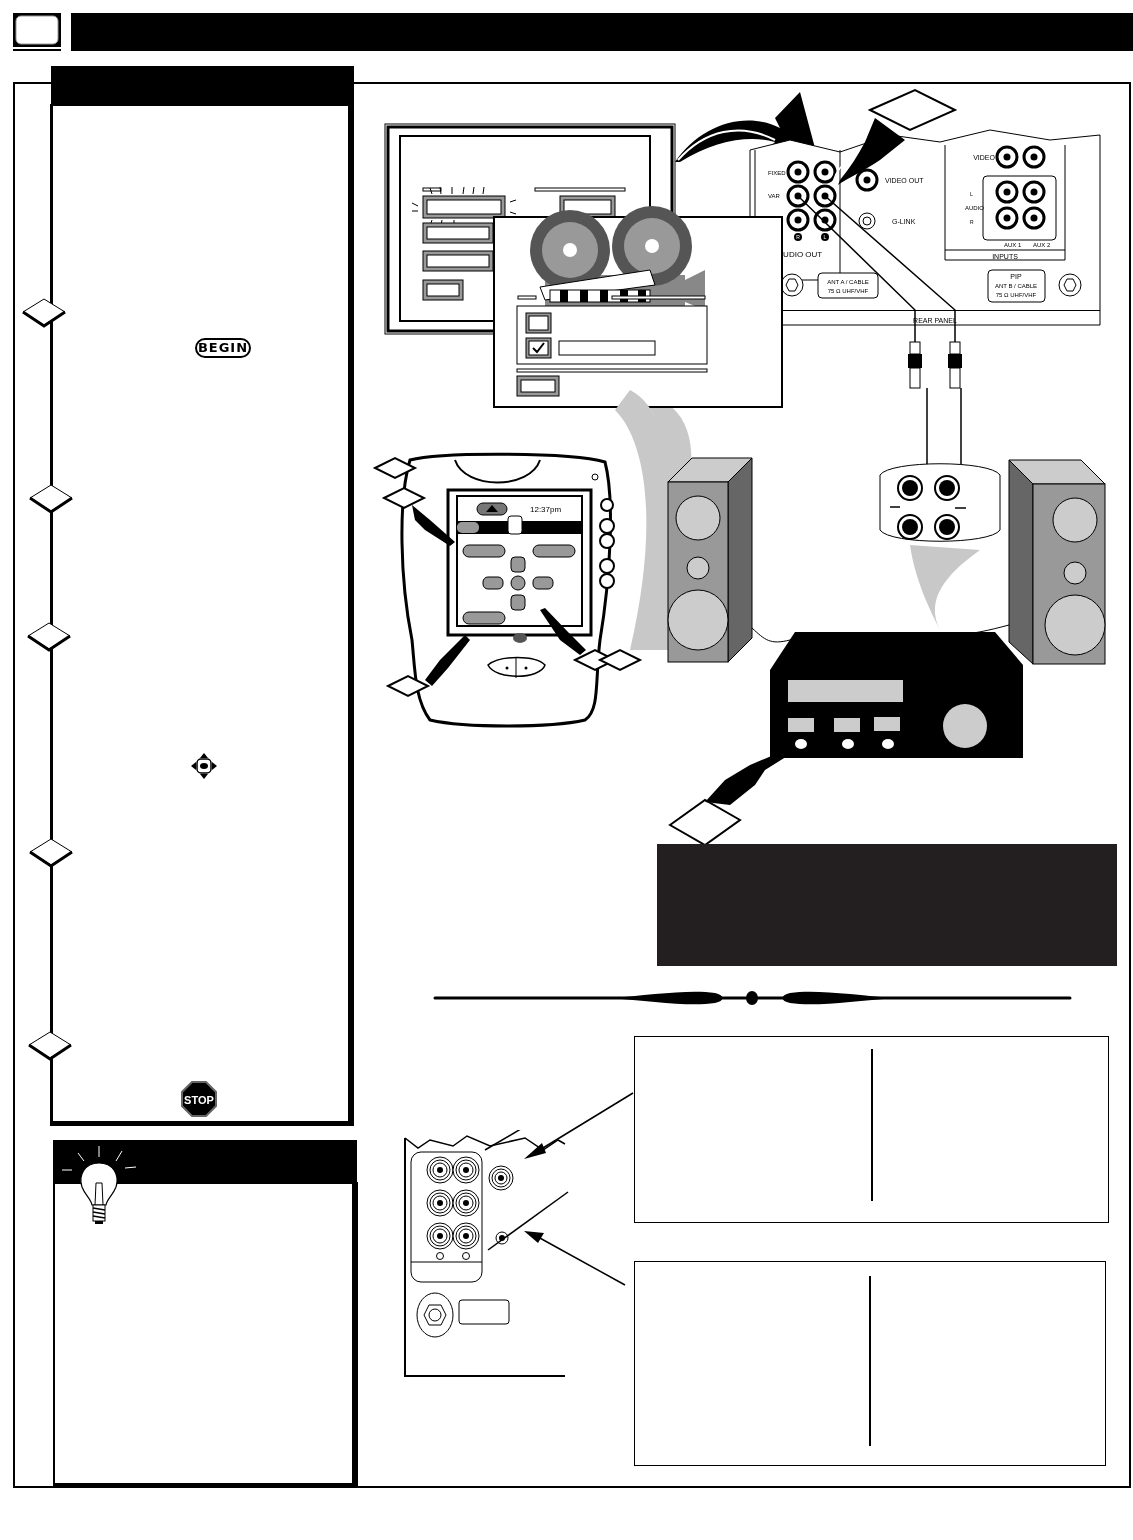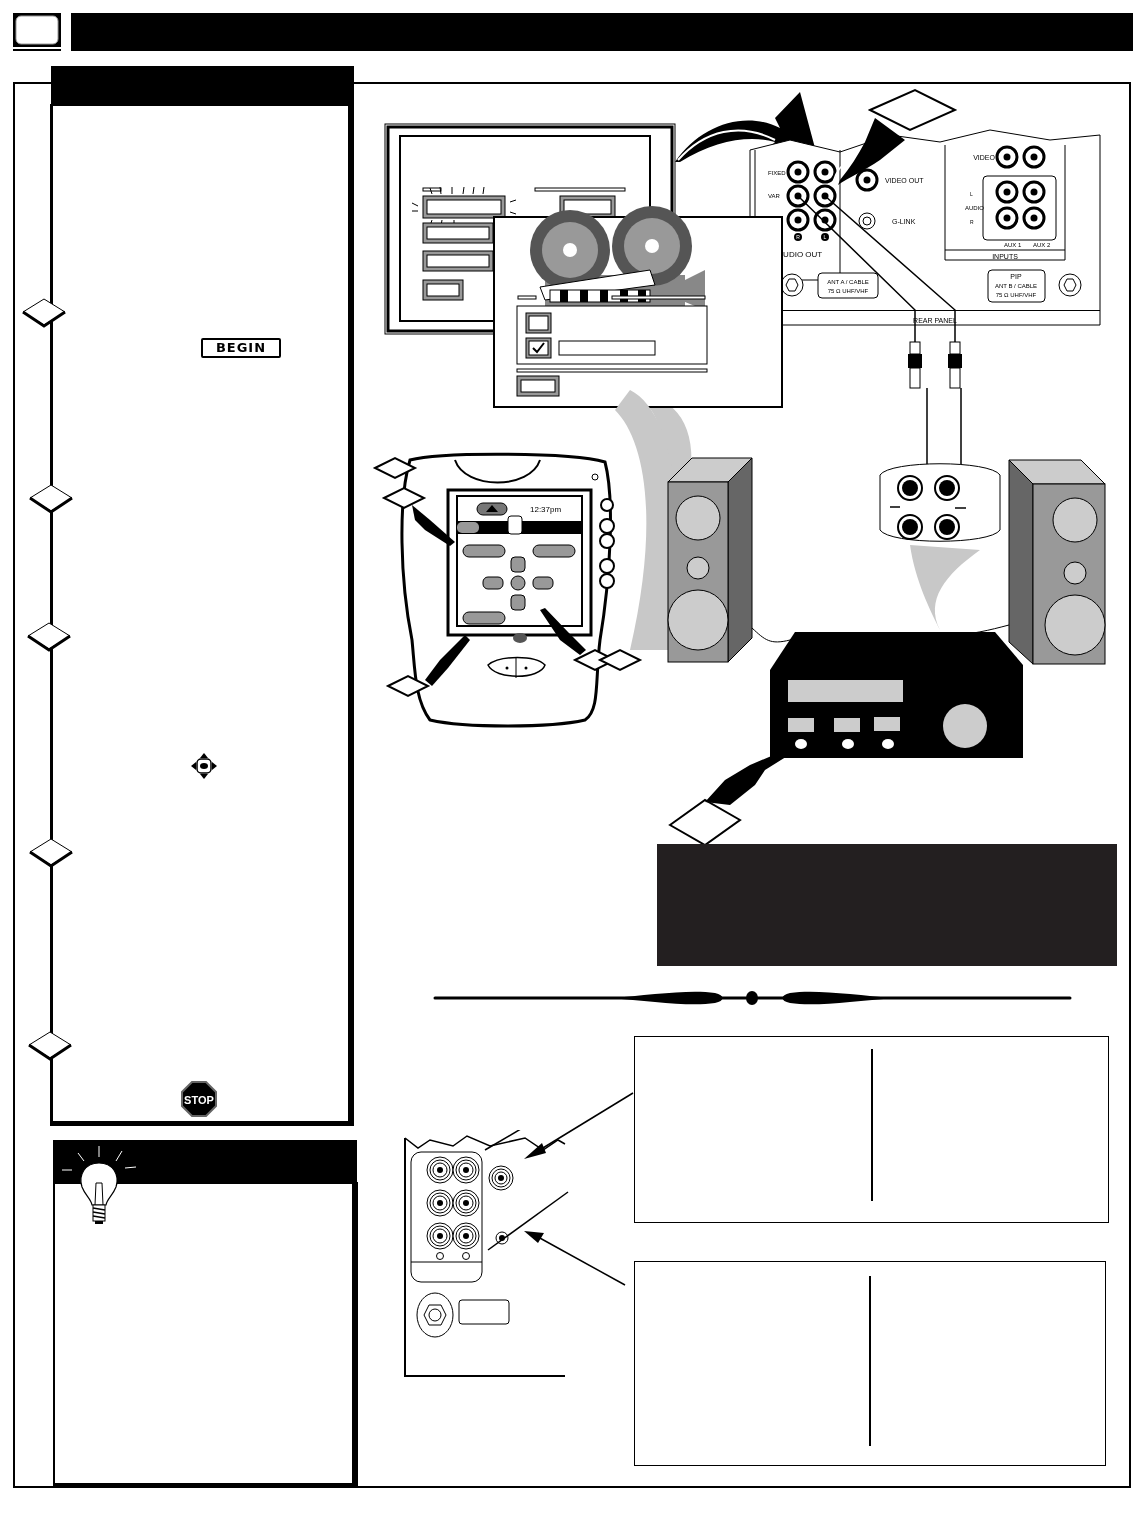--- a/index.html
+++ b/index.html
@@ -8,21 +8,21 @@
   #tv-icon{left:13px;top:13px;width:48px;height:38px;}
   #title-bar{left:71px;top:13px;width:1062px;height:38px;background:#000;}
   #outer-frame{left:13px;top:82px;width:1118px;height:1406px;border:2px solid #000;box-sizing:border-box;}
   #steps-panel{left:51px;top:66px;width:305px;height:1060px;}
   #steps-panel .hdr{position:absolute;left:0;top:0;width:303px;height:38px;background:#000;}
   #steps-panel .box{position:absolute;left:0;top:38px;width:303px;height:1022px;border:2px solid #000;border-right-width:6px;border-bottom-width:5px;box-sizing:border-box;background:#fff;}
   #tips-panel{left:51px;top:1140px;width:308px;height:350px;}
   #tips-panel .hdr{position:absolute;left:2px;top:0;width:304px;height:42px;background:#000;}
   #tips-panel .box{position:absolute;left:2px;top:42px;width:305px;height:306px;border:2px solid #000;border-right-width:6px;border-bottom-width:5px;box-sizing:border-box;background:#fff;}
   .diamond{position:absolute;width:46px;height:30px;}
-  .begin{position:absolute;left:150px;top:272px;width:80px;height:20px;border:2px solid #000;border-radius:2px;box-sizing:border-box;font:bold 13px "DejaVu Sans",sans-serif;text-align:center;line-height:16px;letter-spacing:1px;}
+  .begin{position:absolute;left:144px;top:272px;width:56px;height:20px;border:2px solid #000;border-radius:10px;box-sizing:border-box;font:bold 13px "DejaVu Sans",sans-serif;text-align:center;line-height:16px;letter-spacing:1px;}
   .stop{position:absolute;left:181px;top:1081px;width:36px;height:36px;}
   .nav-icon{position:absolute;left:190px;top:752px;width:28px;height:28px;}
   #bulb{left:60px;top:1143px;width:80px;height:90px;}
   #illus{left:370px;top:80px;width:760px;height:770px;}
   #info-box{left:657px;top:844px;width:460px;height:122px;background:#231f20;}
   #divider{left:430px;top:985px;width:645px;height:22px;}
   .textbox{position:absolute;border:1.5px solid #000;box-sizing:border-box;background:#fff;}
   .textbox .colrule{position:absolute;width:2px;background:#000;}
   #box-a{left:634px;top:1036px;width:475px;height:187px;}
   #box-b{left:634px;top:1261px;width:472px;height:205px;}

